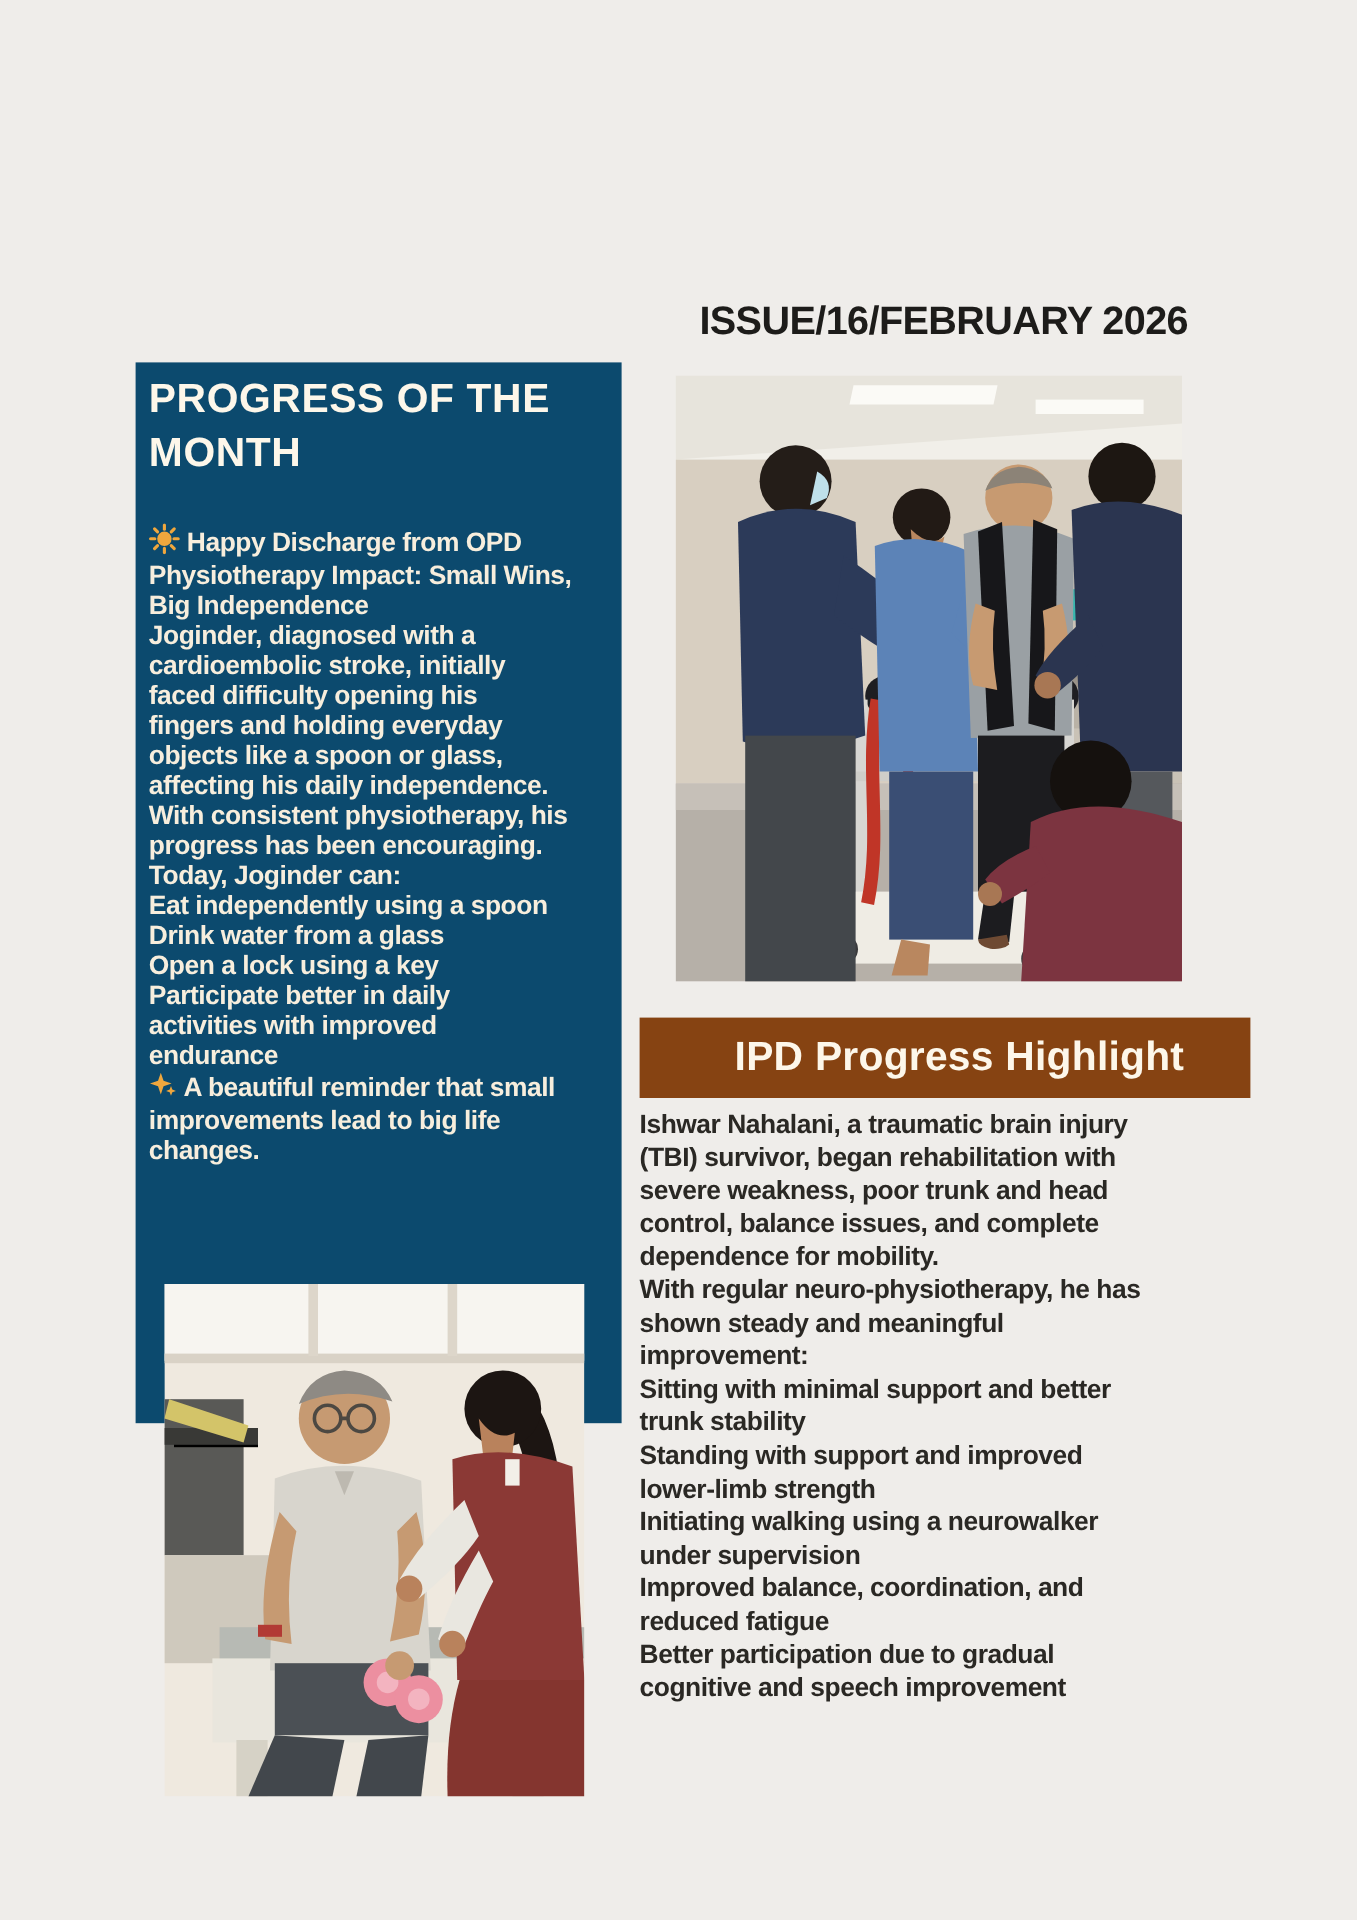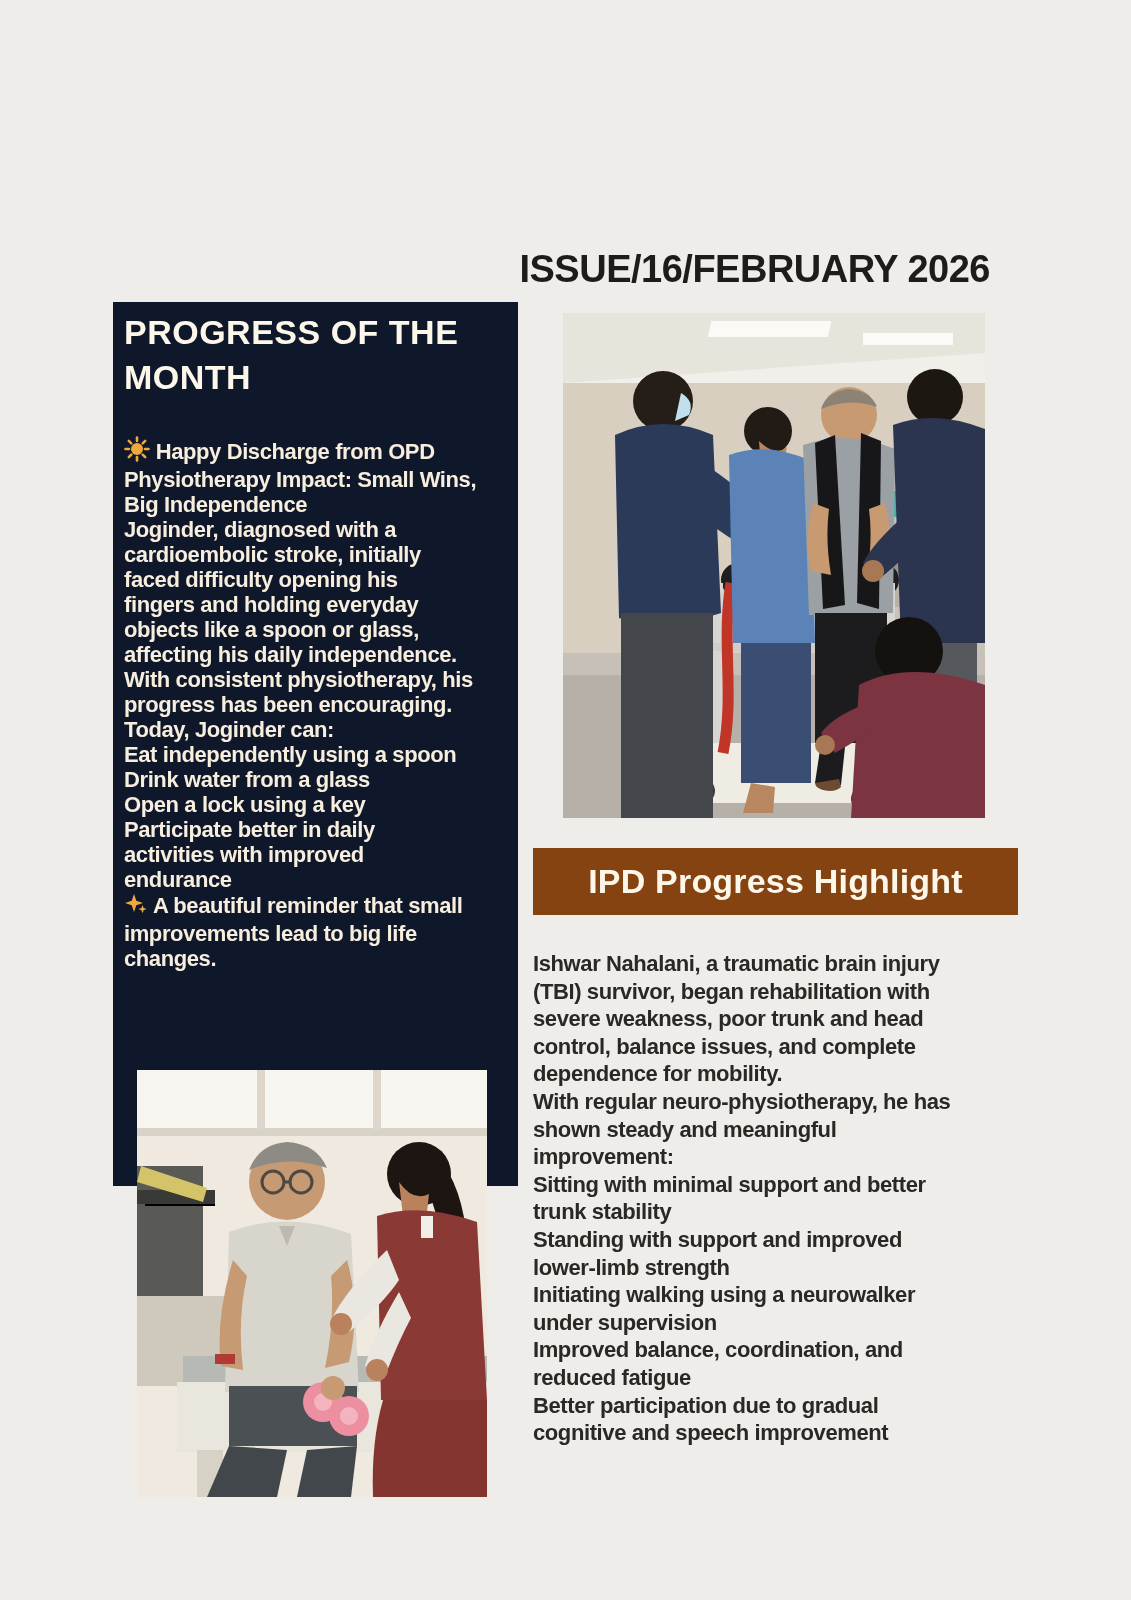--- a/index.html
+++ b/index.html
@@ -10,26 +10,26 @@
   }
   
   .masthead{position:absolute;top:56px;left:0;width:1123px;text-align:center;color:#1d1c1a;}
   .masthead .line{
     font-family:"DejaVu Serif","Liberation Serif",serif;
     font-size:74px;line-height:84px;font-weight:500;letter-spacing:4px;
     transform:scaleY(1.06);transform-origin:top center;
   }
   .issue{
     position:absolute;top:248px;right:141px;
-    font-size:38px;font-weight:700;letter-spacing:-0.5px;color:#1d1c1a;
+    font-size:33px;font-weight:700;letter-spacing:-0.5px;color:#1d1c1a;
   }
   
   .progress-box{
     position:absolute;left:113px;top:302px;width:405px;height:884px;
-    background:#0f172a;color:#f8efdd;box-sizing:border-box;
+    background:#0c4a6e;color:#f8efdd;box-sizing:border-box;
     padding:8px 0 0 11px;overflow:visible;
   }
   .progress-heading{
     font-size:34px;line-height:45px;font-weight:700;color:#fdf7ea;
     letter-spacing:0.5px;width:430px;white-space:pre-line;
   }
   .progress-body{
     margin-top:11px;width:438px;
     font-size:22px;line-height:25px;font-weight:700;letter-spacing:-0.4px;
     white-space:pre-line;color:#f7eedd;
@@ -37,24 +37,24 @@
   .inline-icon{display:inline-block;vertical-align:-3px;}
   
   .photo{position:absolute;margin:0;padding:0;}
   .photo svg{display:block;}
   .photo-opd{left:563px;top:313px;width:422px;height:505px;}
   .photo-ipd{left:137px;top:1070px;width:350px;height:427px;}
   
   .ipd-banner{
     position:absolute;left:533px;top:848px;width:485px;height:67px;
     background:#864312;color:#fdf7ea;display:flex;align-items:center;justify-content:center;
-    font-size:34px;font-weight:700;letter-spacing:0.2px;
+    font-size:34px;font-weight:700;letter-spacing:0.2px;padding-left:24px;
   }
   .ipd-body{
-    position:absolute;left:533px;top:950px;width:505px;
+    position:absolute;left:533px;top:923px;width:505px;
     font-size:22px;line-height:27.6px;font-weight:700;letter-spacing:-0.4px;
     color:#2a2824;white-space:pre-line;
   }
 </style>
 </head>
 <body>
 
 <div class="page">
 
   <div class="issue">ISSUE/16/FEBRUARY 2026</div>

